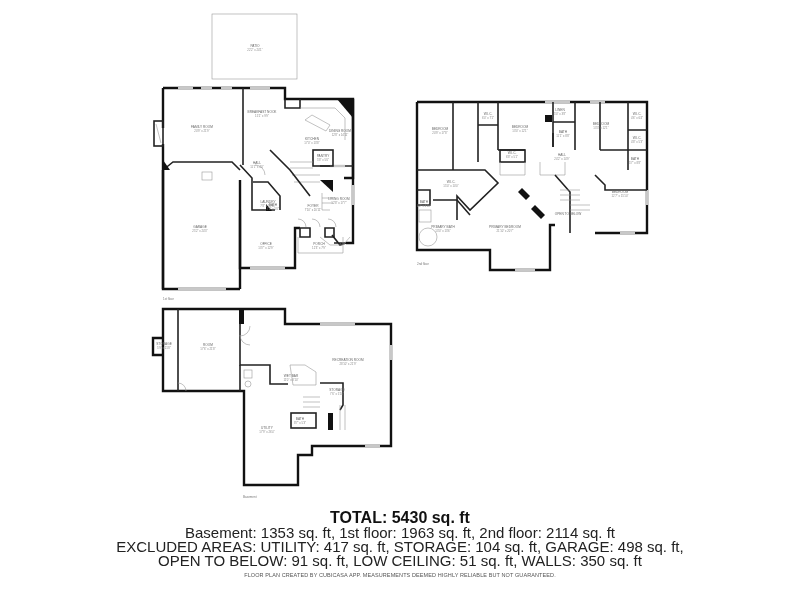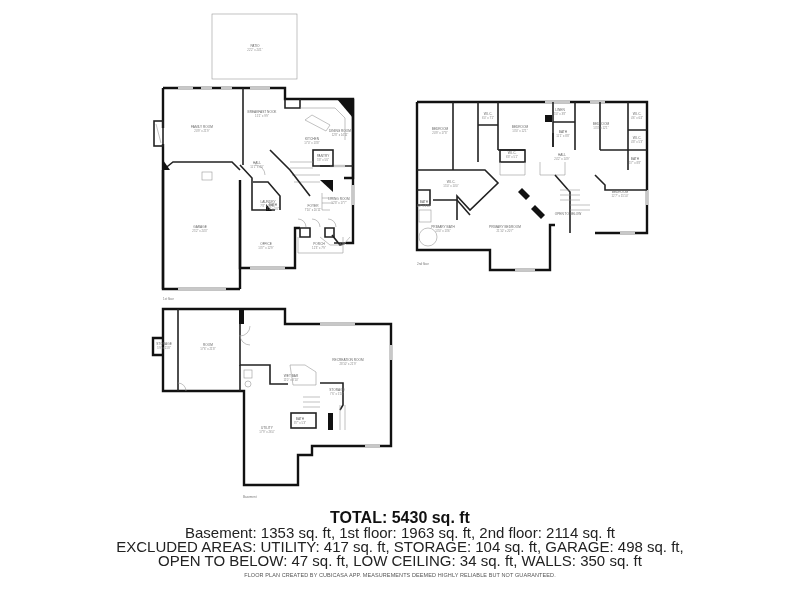--- a/index.html
+++ b/index.html
@@ -214,15 +214,15 @@
       <text class="fl" x="243" y="498">Basement</text>
     </g>
   </g>
 </svg>
 </div>
 
 <div class="summary">
   <div class="total">TOTAL: 5430 sq. ft</div>
   <div class="line">Basement: 1353 sq. ft, 1st floor: 1963 sq. ft, 2nd floor: 2114 sq. ft</div>
   <div class="line">EXCLUDED AREAS: UTILITY: 417 sq. ft, STORAGE: 104 sq. ft, GARAGE: 498 sq. ft,</div>
-  <div class="line">OPEN TO BELOW: 47 sq. ft, LOW CEILING: 34 sq. ft, WALLS: 350 sq. ft</div>
+  <div class="line">OPEN TO BELOW: 91 sq. ft, LOW CEILING: 51 sq. ft, WALLS: 350 sq. ft</div>
   <div class="disclaimer">FLOOR PLAN CREATED BY CUBICASA APP. MEASUREMENTS DEEMED HIGHLY RELIABLE BUT NOT GUARANTEED.</div>
 </div>
 
 </body></html>

